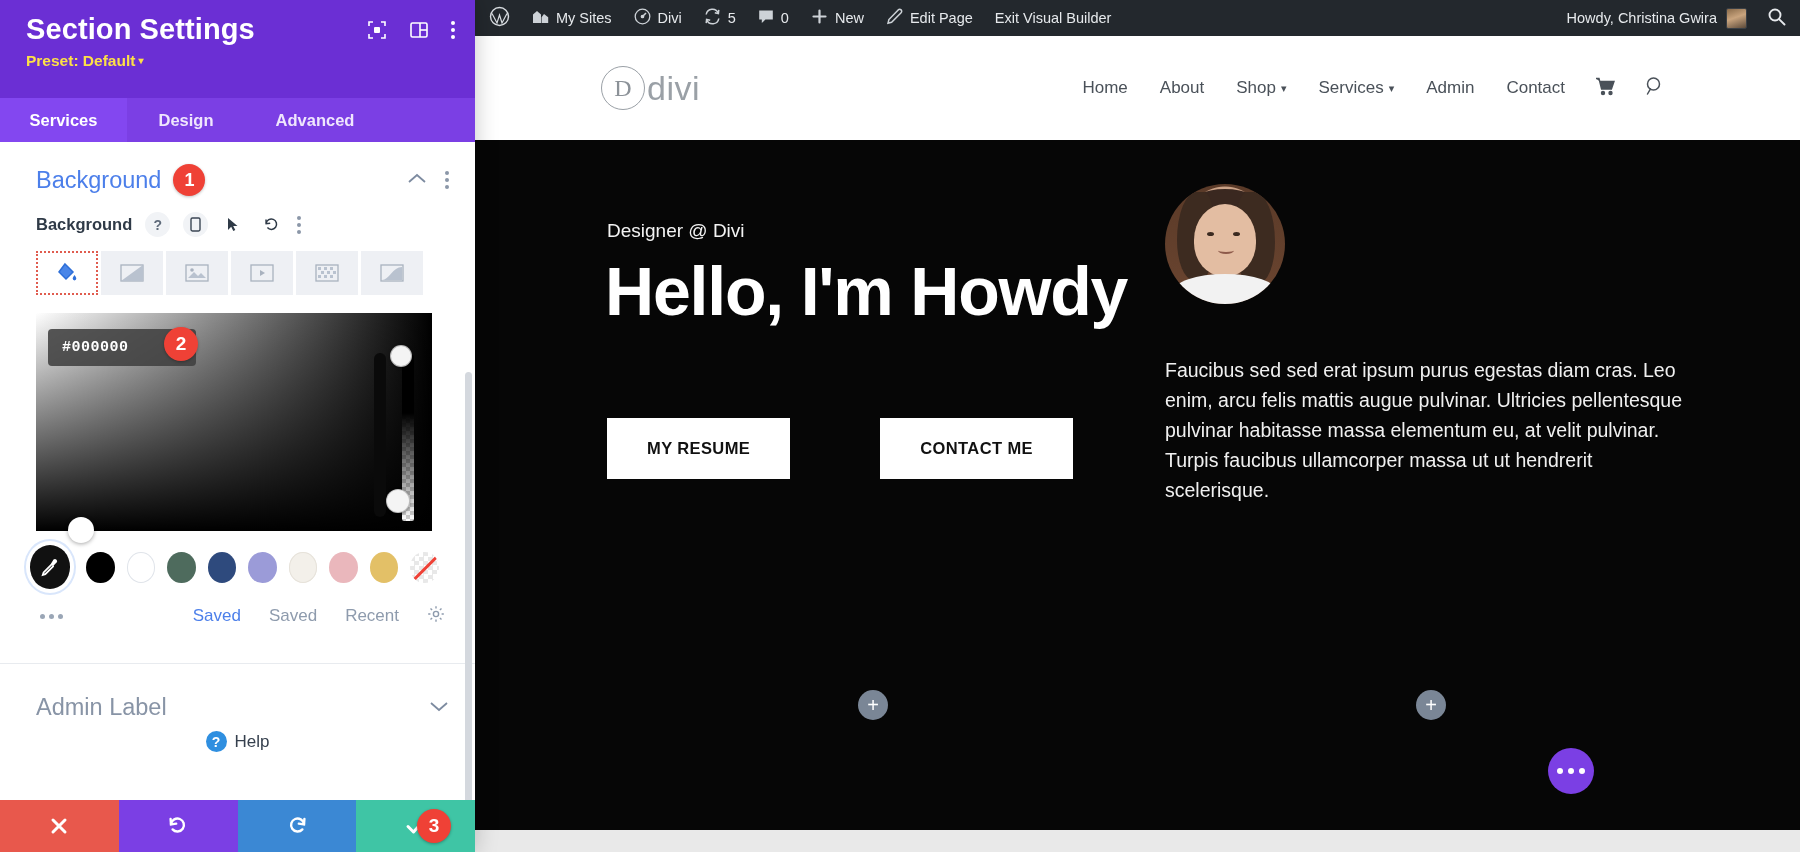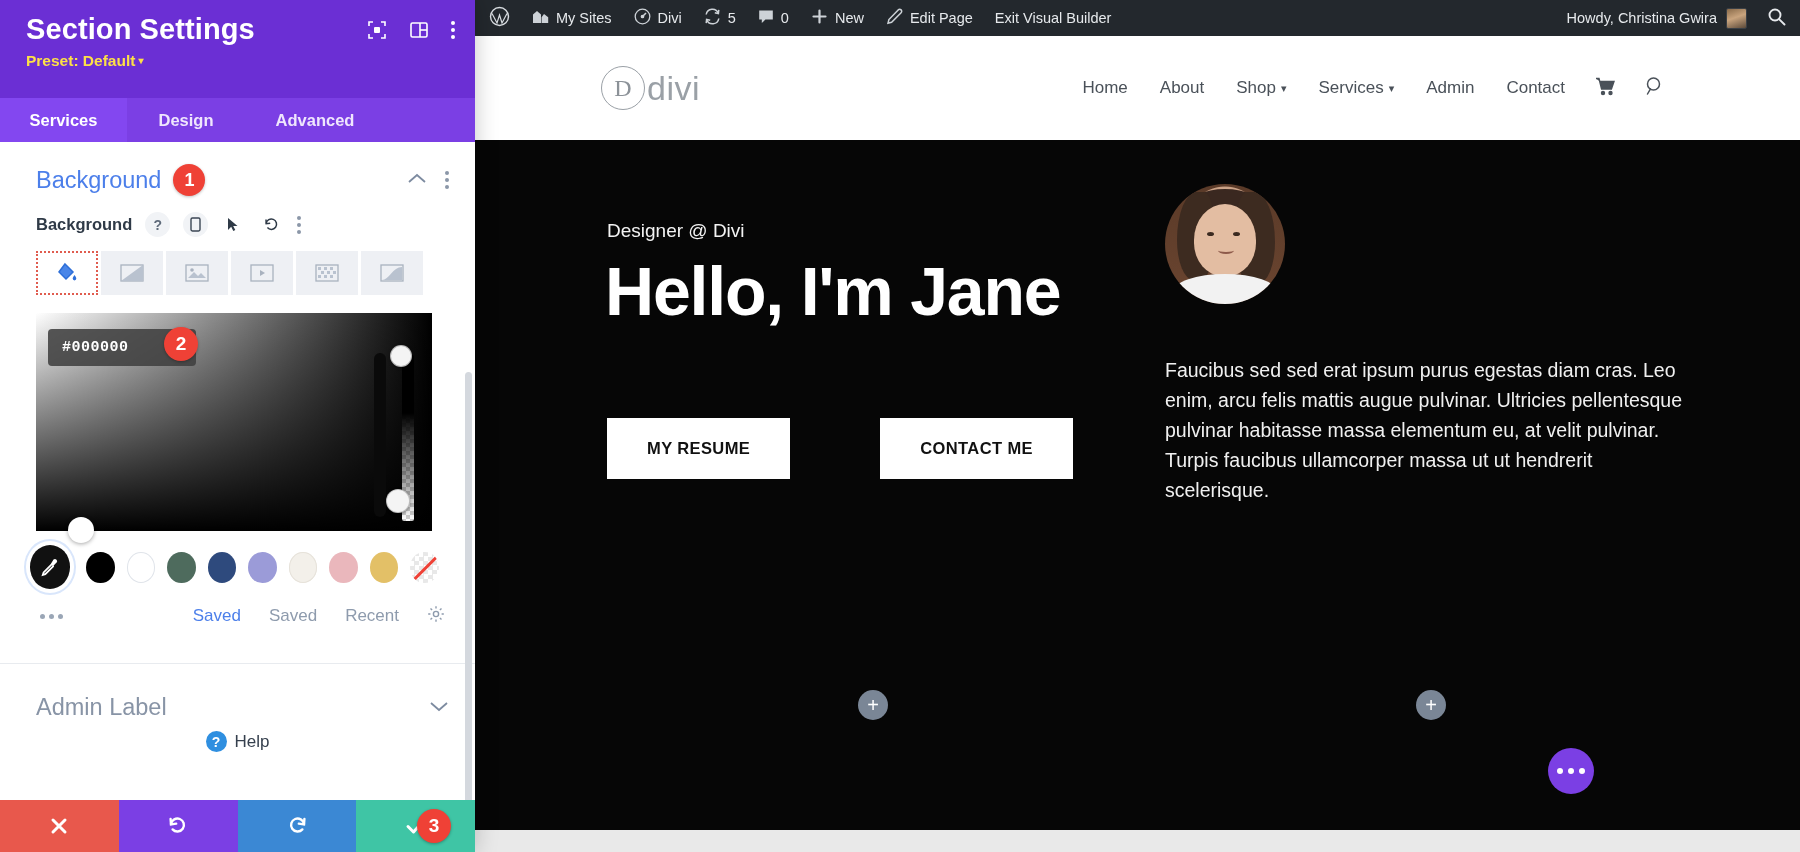--- a/index.html
+++ b/index.html
@@ -701,21 +701,21 @@
             <circle cx="9.5" cy="9" r="6"></circle>
             <path d="M6.5 13.8 L3.5 19"></path>
           </svg>
       </div>
     </div>
   </div>
 
   <div class="hero">
     <div class="hero-inner">
       <div class="hl-eyebrow">Designer @ Divi</div>
-      <div class="hl-title">Hello, I'm Jane</div>
+      <div class="hl-title">Hello, I'm Howdy</div>
 
       <div class="btn-row">
         <div class="hbtn">MY RESUME</div>
         <div class="hbtn">CONTACT ME</div>
       </div>
 
       <div class="portrait">
         <div class="hairTop"></div>
         <div class="hairL"></div>
         <div class="hairR"></div>

